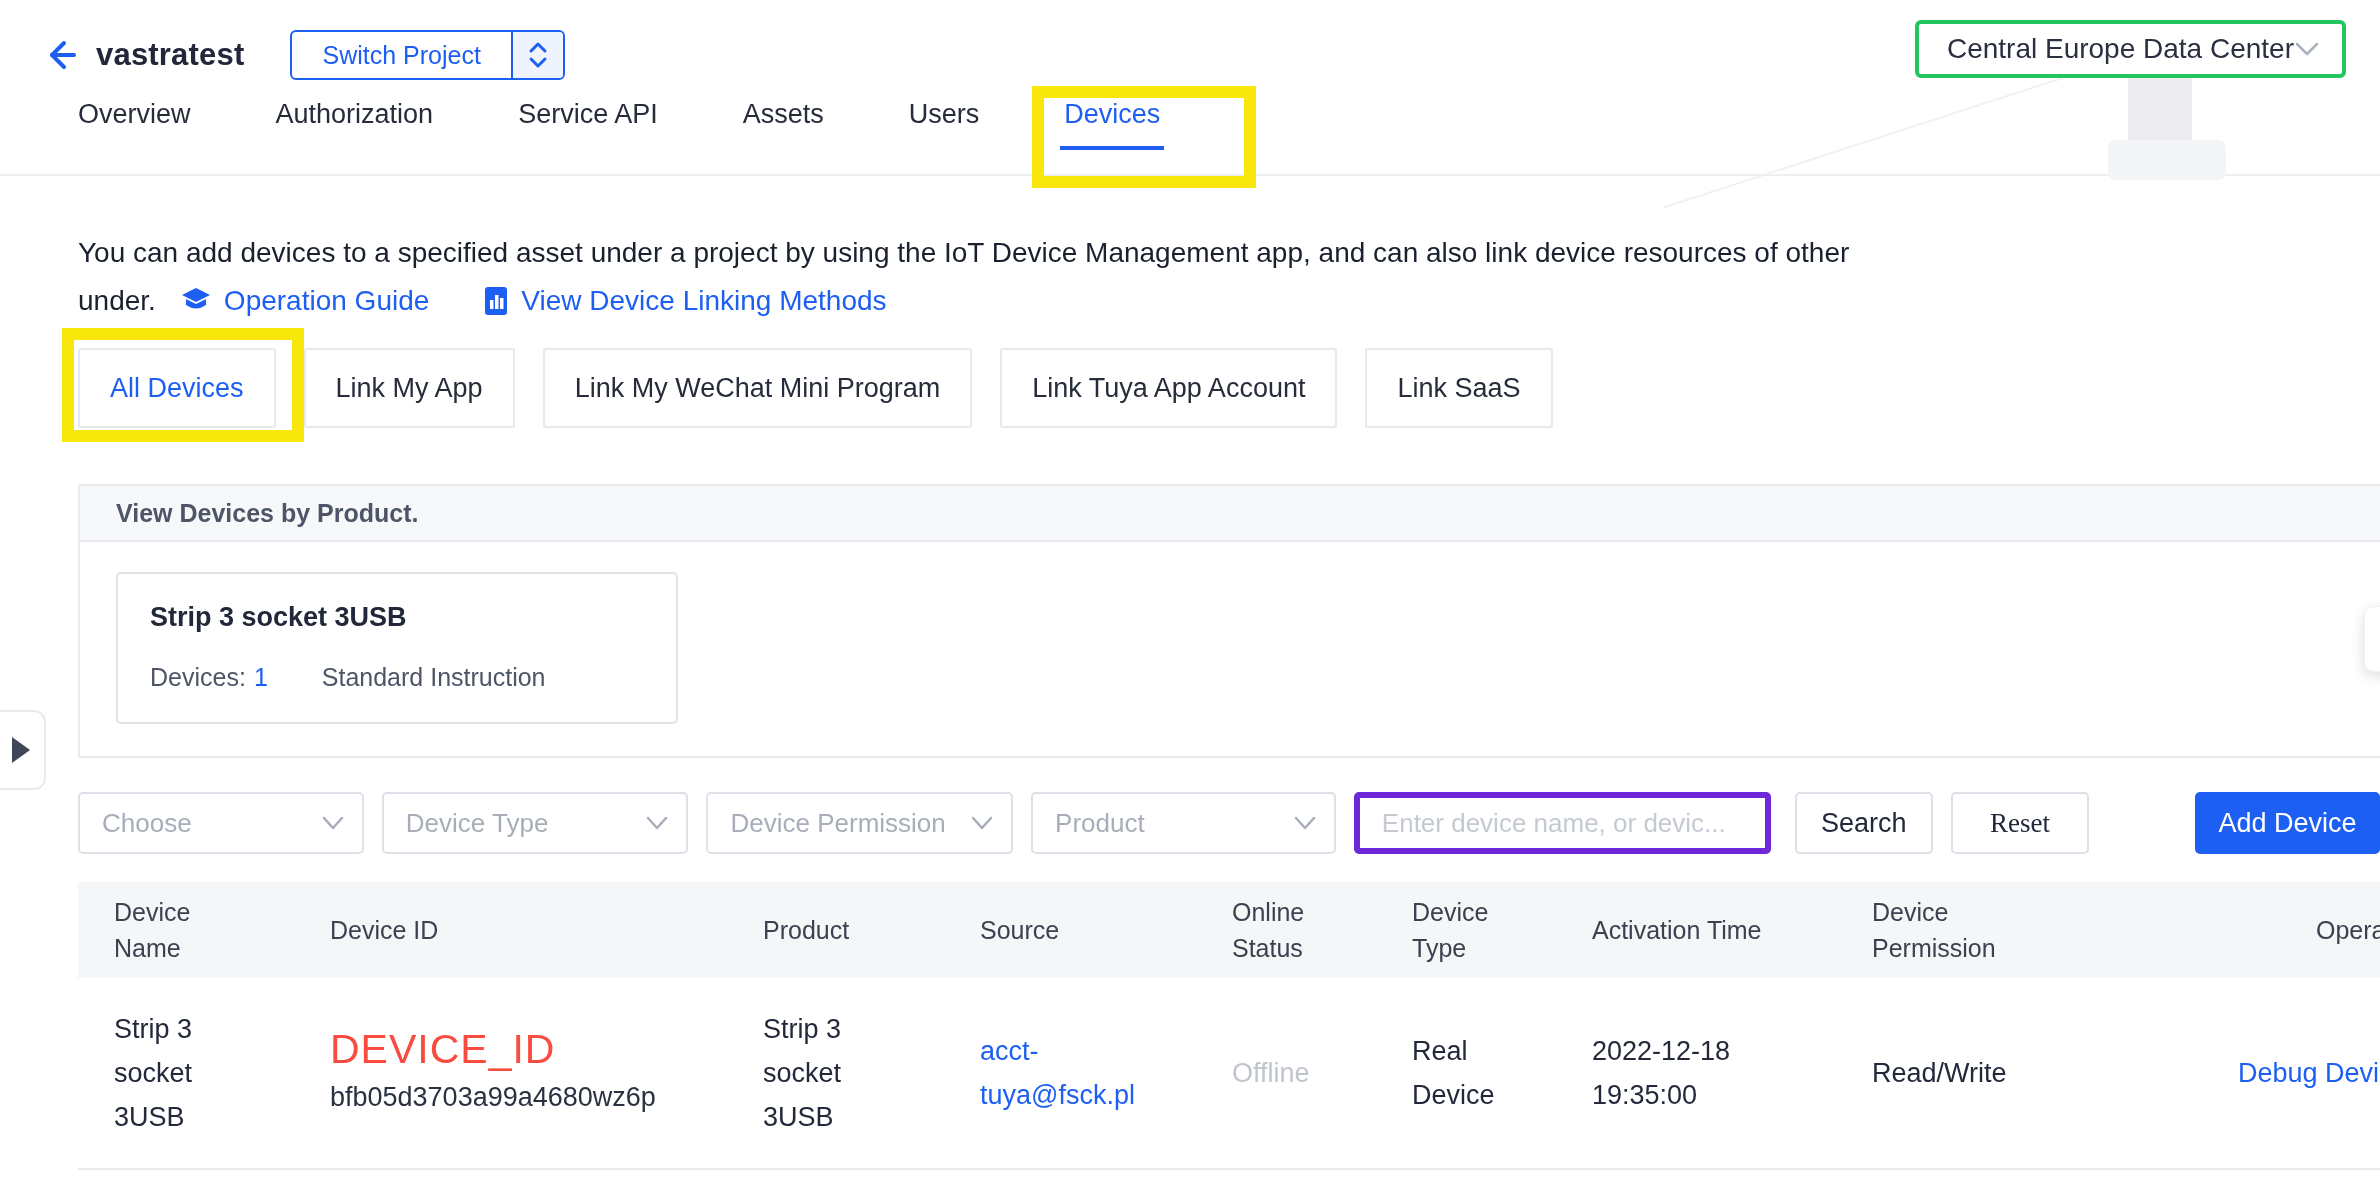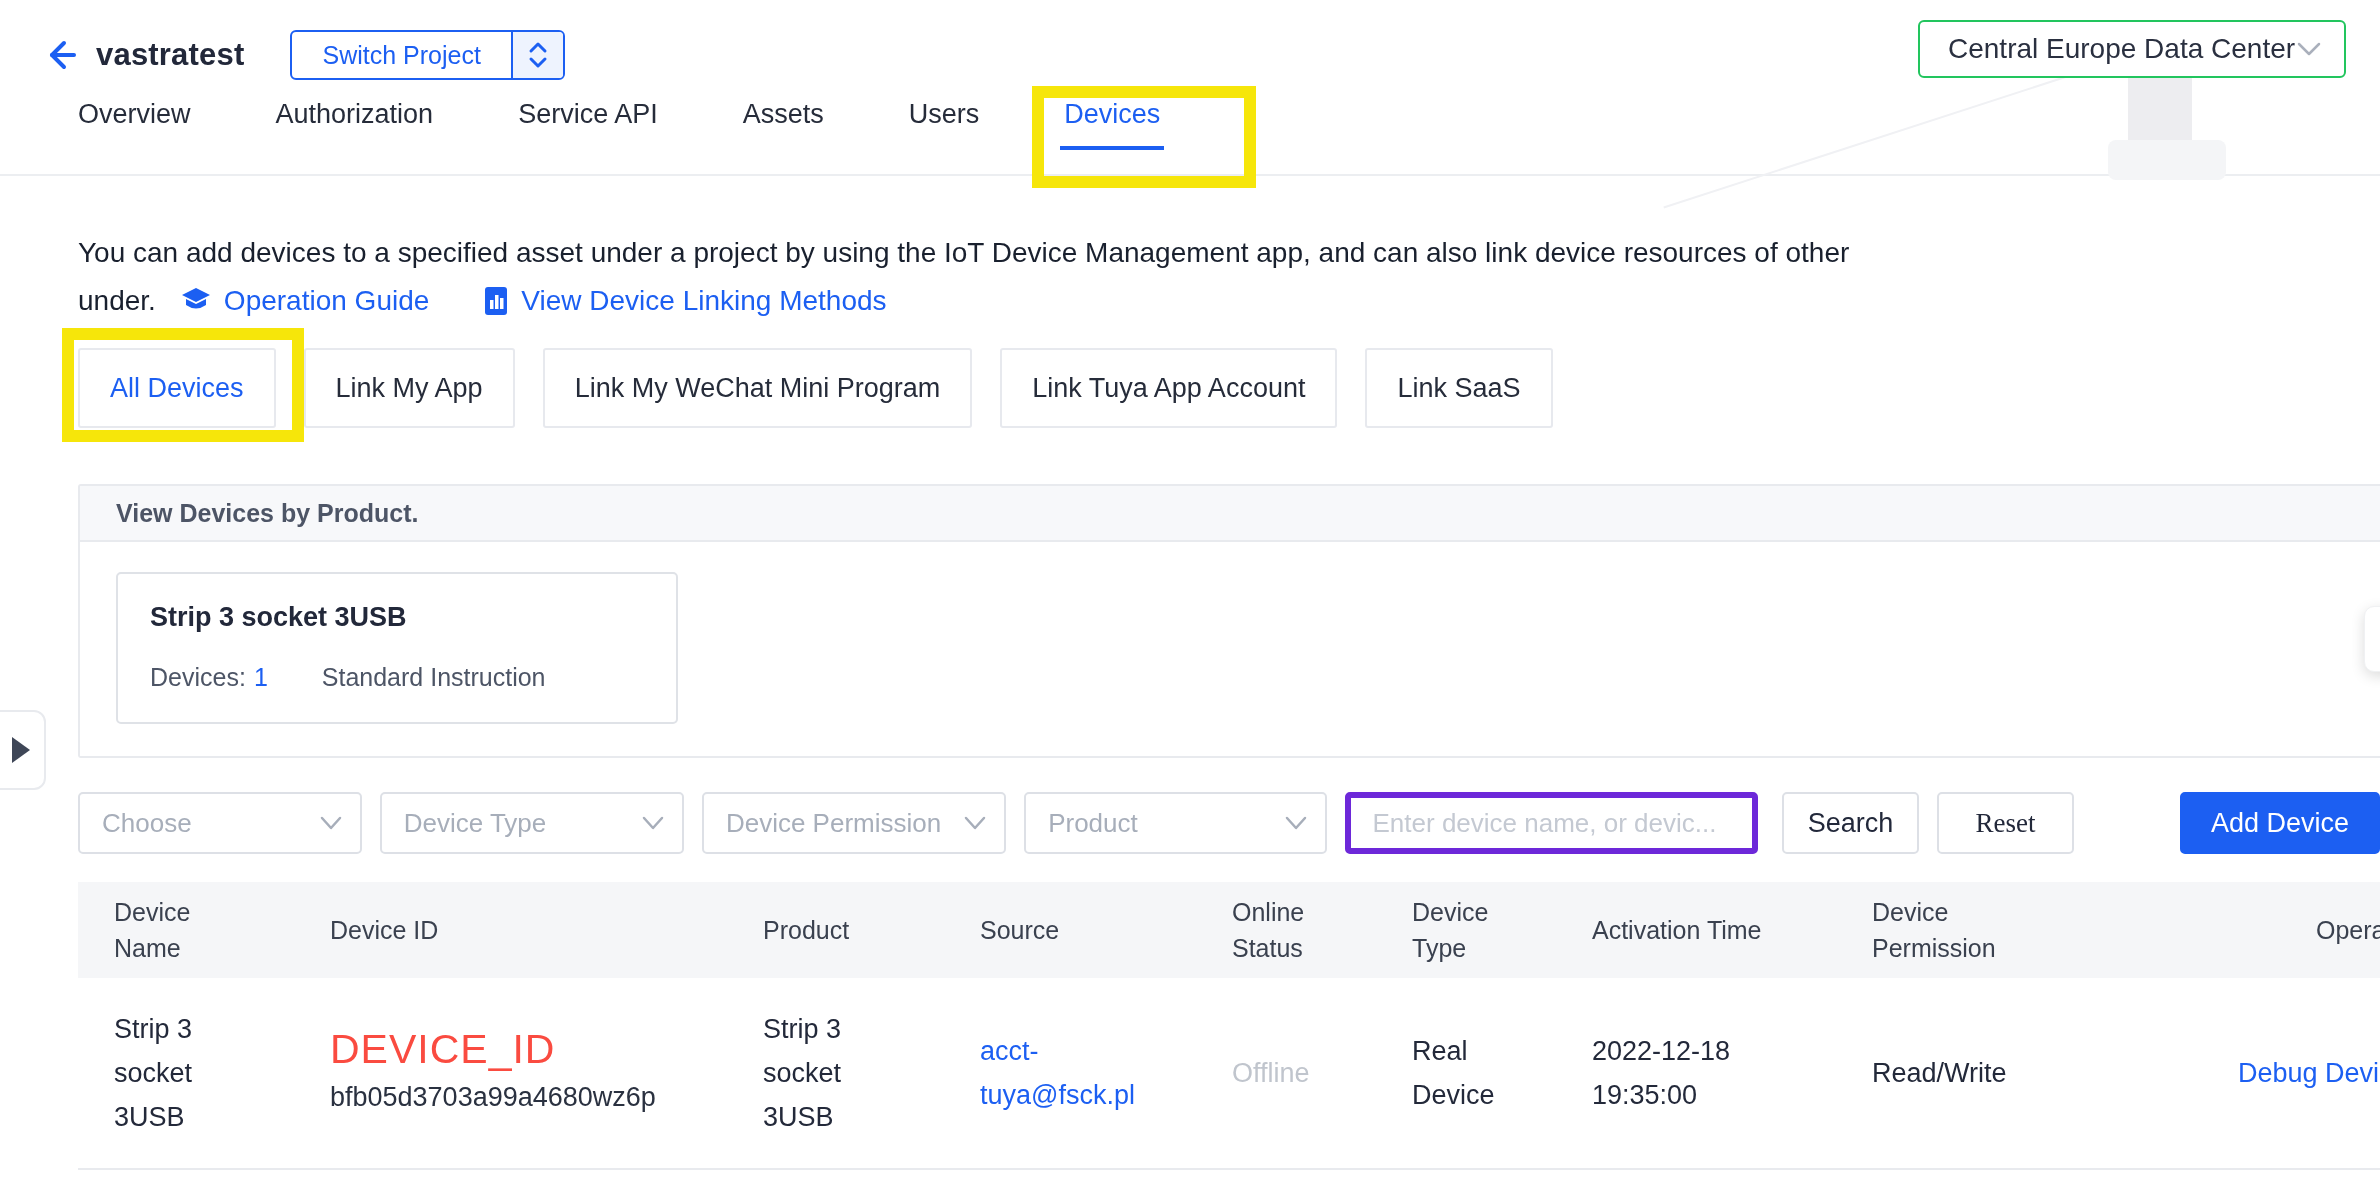--- a/index.html
+++ b/index.html
@@ -16,21 +16,21 @@
   .deco-bar { position:absolute; left:2128px; top:64px; width:64px; height:112px; background:#ededf0; border-radius:10px; }
   .deco-bar2 { position:absolute; left:2108px; top:140px; width:118px; height:40px; background:#f4f5f7; border-radius:8px; }
   .deco-line { position:absolute; left:1650px; top:120px; width:560px; height:2px; background:#f0f1f4; transform:rotate(-18deg); }
 
   .header-top { position:relative; display:flex; align-items:center; padding:26px 0 0 36px; height:84px; }
   .back-btn { width:44px; height:44px; display:flex; align-items:center; justify-content:center; cursor:pointer; }
   .project-title { font-size:31px; font-weight:bold; color:#22283a; margin-left:16px; letter-spacing:.2px; }
   .switch-btn { display:flex; align-items:stretch; margin-left:46px; height:50px; border:2px solid #1c5ff2; border-radius:6px; overflow:hidden; background:#fff; cursor:pointer; }
   .switch-btn .lbl { display:flex; align-items:center; padding:0 30px; color:#1c5ff2; font-size:25px; }
   .switch-btn .caret-seg { display:flex; align-items:center; justify-content:center; width:52px; border-left:2px solid #1c5ff2; background:#eef3fe; }
-  .dc-select { position:absolute; right:34px; top:20px; height:58px; min-width:428px; background:#fff; border:2px solid #22c55e; border-radius:6px; display:flex; align-items:center; justify-content:space-between; padding:0 22px 0 28px; cursor:pointer; }
+  .dc-select { position:absolute; right:34px; top:20px; height:58px; min-width:428px; background:#fff; border:4px solid #22c55e; border-radius:6px; display:flex; align-items:center; justify-content:space-between; padding:0 22px 0 28px; cursor:pointer; }
   .dc-select .dc-label { font-size:28px; color:#2a3040; }
 
   .tabs { display:flex; gap:85px; margin-left:78px; align-items:center; height:66px; }
   .tab { font-size:27px; color:#262c3a; cursor:pointer; position:relative; padding-bottom:6px; }
   .tab.active { color:#1c5ff2; }
   .tab.active::after { content:""; position:absolute; left:50%; transform:translateX(-50%); bottom:-14px; width:104px; height:4px; background:#1c5ff2; }
 
   
   .anno-box { position:absolute; border:12px solid #f6e60a; background:transparent; z-index:50; pointer-events:none; }
   .anno-devices { left:1032px; top:86px; width:224px; height:102px; }
@@ -64,21 +64,21 @@
 
   
   .filters { display:flex; align-items:center; gap:18px; margin:34px 0 0 78px; height:62px; }
   .select-box { height:62px; border:2px solid #dde0e6; border-radius:5px; background:#fff; display:flex; align-items:center; justify-content:space-between; padding:0 18px 0 22px; cursor:pointer;text-align:right; }
   .select-box .ph { font-size:26px; color:#a7aeba; }
   .sel-choose { width:300px; } .sel-type { width:322px; } .sel-perm { width:322px; } .sel-product { width:320px; }
   .search-input { width:438px; height:62px; border:6px solid #6d28d9; border-radius:5px; font-size:26px; padding:0 22px; color:#262c3a; outline:none; font-family:"Liberation Sans", sans-serif; }
   .search-input::placeholder { color:#c4c9d2; }
   .btn { height:62px; border:2px solid #dde0e6; border-radius:5px; background:#fff; font-size:27px; color:#22283a; display:flex; align-items:center; justify-content:center; cursor:pointer; font-family:"Liberation Sans", sans-serif; }
   .btn-search { width:146px; margin-left:6px; } .btn-reset { width:146px;font-family:Liberation Serif, serif; }
-  .btn-add { width:200px; margin-left:88px; background:#1c5ff2; border-color:#1c5ff2; color:#fff; flex-shrink:0; }
+  .btn-add { width:185px; margin-left:88px; background:#1c5ff2; border-color:#1c5ff2; color:#fff; flex-shrink:0; }
 
   
   .table { margin-top:28px; }
   .grid { display:grid; grid-template-columns:216px 433px 217px 252px 180px 180px 280px 444px 1fr; padding-left:36px; margin-left:78px; width:2302px; }
   .thead { background:#f5f6f8; min-height:96px; align-items:center; position:relative; }
   .th { font-size:25px; font-weight:500; color:#3a414f; line-height:36px; padding:12px 16px 12px 0; }
   .th-narrow { max-width:124px; } .th-perm { max-width:148px; }
   .th-op { position:absolute; left:2238px; top:50%; transform:translateY(-50%); white-space:nowrap; }
   .trow { min-height:192px; align-items:center; border-bottom:2px solid #e8eaee; position:relative; background:#fff; }
   .td { font-size:27px; color:#23293a; line-height:44px; padding-right:16px; }

